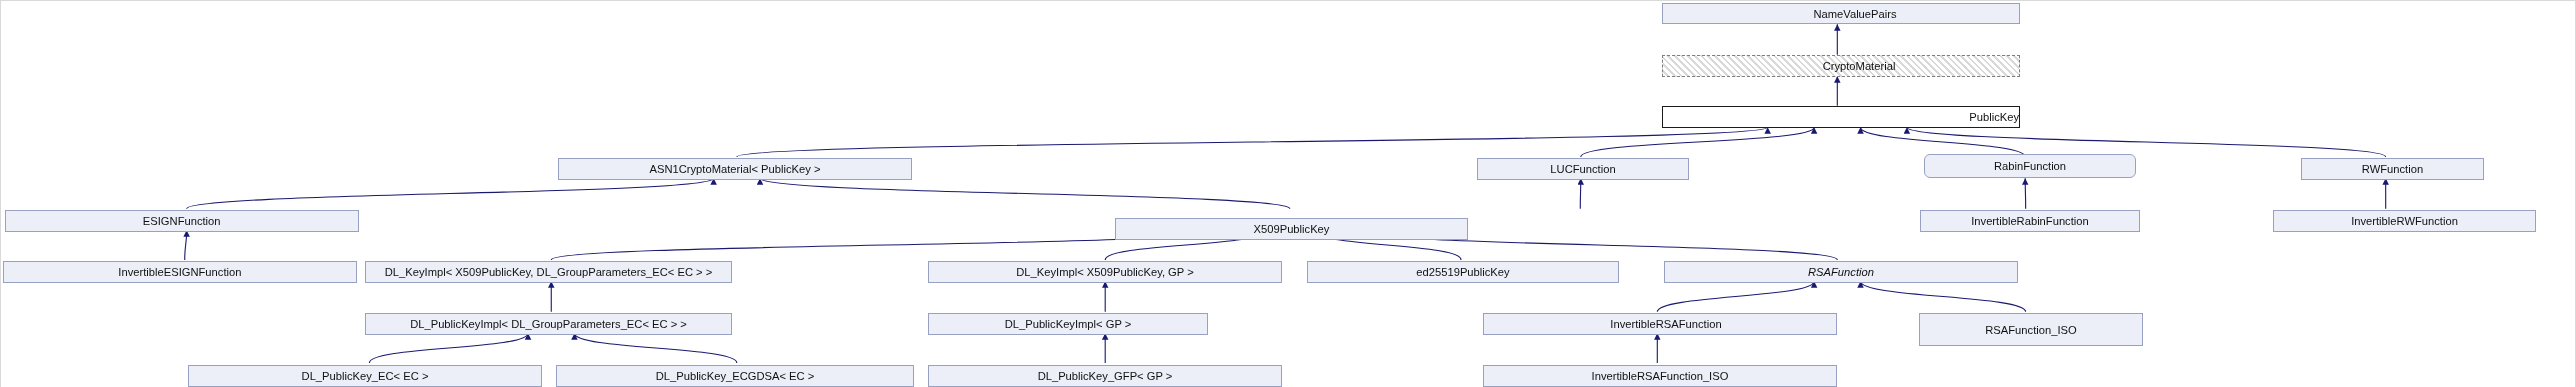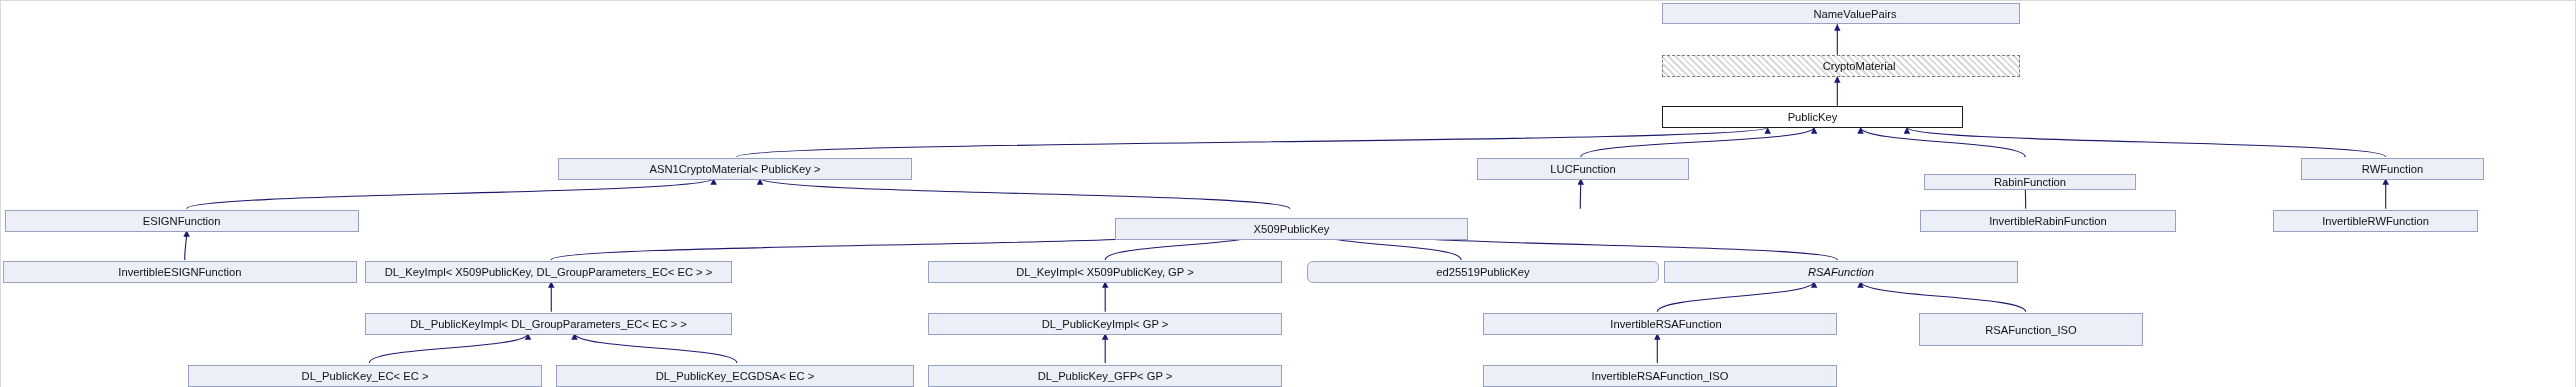--- a/index.html
+++ b/index.html
@@ -79,66 +79,66 @@
       <path d="M1184,390 C1184,372 1184,376 1184,358" fill="none" stroke="#191970" stroke-width="1.2" marker-end="url(#arrowhead)"></path>
       <path d="M1779,390 C1779,372 1779,376 1779,358" fill="none" stroke="#191970" stroke-width="1.2" marker-end="url(#arrowhead)"></path>
     </svg>
 
 <div class="node normal" style="left: 1661px; top: 1.9px; width: 358px; height: 21.5px; padding-left: 28px;">
       <span>NameValuePairs</span>
     </div>
     <div class="node external" style="left: 1661px; top: 54px; width: 358px; height: 21.5px;">
       <span>CryptoMaterial</span>
     </div>
-    <div class="node current" style="left: 1661px; top: 105px; width: 301px; height: 21.5px;">
+    <div class="node current" style="left: 1661px; top: 105px; width: 358px; height: 21.5px; justify-content: flex-end;">
       <span>PublicKey</span>
     </div>
     <div class="node normal" style="left: 557px; top: 157px; width: 354px; height: 21.5px;">
       <span>ASN1CryptoMaterial&lt; PublicKey &gt;</span>
     </div>
     <div class="node normal" style="left: 1476px; top: 157px; width: 212px; height: 21.5px;">
       <span>LUCFunction</span>
     </div>
-    <div class="node normal" style="left: 1923px; top: 173px; width: 212px; height: 16px;">
+    <div class="node normal" style="left: 1923px; top: 153px; width: 212px; height: 24px; border-radius: 6px;">
       <span>RabinFunction</span>
     </div>
     <div class="node normal" style="left: 2300px; top: 157px; width: 183px; height: 21.5px;">
       <span>RWFunction</span>
     </div>
     <div class="node normal" style="left: 3.7px; top: 209px; width: 354px; height: 21.5px;">
       <span>ESIGNFunction</span>
     </div>
     <div class="node normal" style="left: 1114px; top: 209px; width: 353px; height: 21.5px; margin-top: 8px;">
       <span>X509PublicKey</span>
     </div>
-    <div class="node normal" style="left: 1919px; top: 209px; width: 256px; height: 21.5px;">
+    <div class="node normal" style="left: 1919px; top: 209px; width: 220px; height: 21.5px;">
       <span>InvertibleRabinFunction</span>
     </div>
-    <div class="node normal" style="left: 2272px; top: 209px; width: 205px; height: 21.5px; text-align: right;">
+    <div class="node normal" style="left: 2272px; top: 209px; width: 263px; height: 21.5px; text-align: right;">
       <span>InvertibleRWFunction</span>
     </div>
     <div class="node normal" style="left: 1.9px; top: 260px; width: 354px; height: 21.5px;">
       <span>InvertibleESIGNFunction</span>
     </div>
     <div class="node normal" style="left: 364px; top: 260px; width: 367px; height: 21.5px;">
       <span>DL_KeyImpl&lt; X509PublicKey, DL_GroupParameters_EC&lt; EC &gt; &gt;</span>
     </div>
     <div class="node normal" style="left: 927px; top: 260px; width: 354px; height: 21.5px;">
       <span>DL_KeyImpl&lt; X509PublicKey, GP &gt;</span>
     </div>
-    <div class="node normal" style="left: 1306px; top: 260px; width: 352px; height: 21.5px; border-radius: 6px;">
+    <div class="node normal" style="left: 1306px; top: 260px; width: 312px; height: 21.5px;">
       <span>ed25519PublicKey</span>
     </div>
     <div class="node normal" style="left: 1663px; top: 260px; width: 354px; height: 21.5px; font-style: italic;">
       <span>RSAFunction</span>
     </div>
     <div class="node normal" style="left: 364px; top: 312px; width: 367px; height: 21.5px;">
       <span>DL_PublicKeyImpl&lt; DL_GroupParameters_EC&lt; EC &gt; &gt;</span>
     </div>
-    <div class="node normal" style="left: 927px; top: 312px; width: 354px; height: 21.5px;">
+    <div class="node normal" style="left: 927px; top: 312px; width: 280px; height: 21.5px;">
       <span>DL_PublicKeyImpl&lt; GP &gt;</span>
     </div>
     <div class="node normal" style="left: 1482px; top: 312px; width: 354px; height: 21.5px; padding-left: 12px;">
       <span>InvertibleRSAFunction</span>
     </div>
     <div class="node normal" style="left: 1918px; top: 312px; width: 224px; height: 33px;">
       <span>RSAFunction_ISO</span>
     </div>
     <div class="node normal" style="left: 187px; top: 364px; width: 354px; height: 21.5px;">
       <span>DL_PublicKey_EC&lt; EC &gt;</span>

